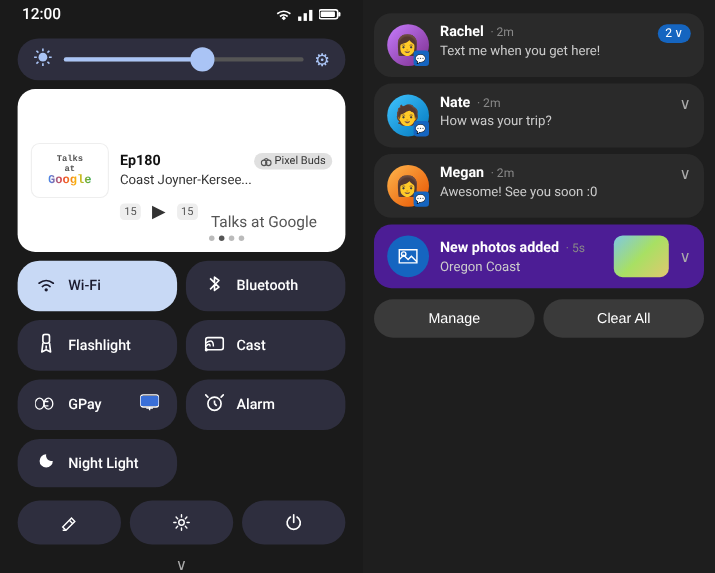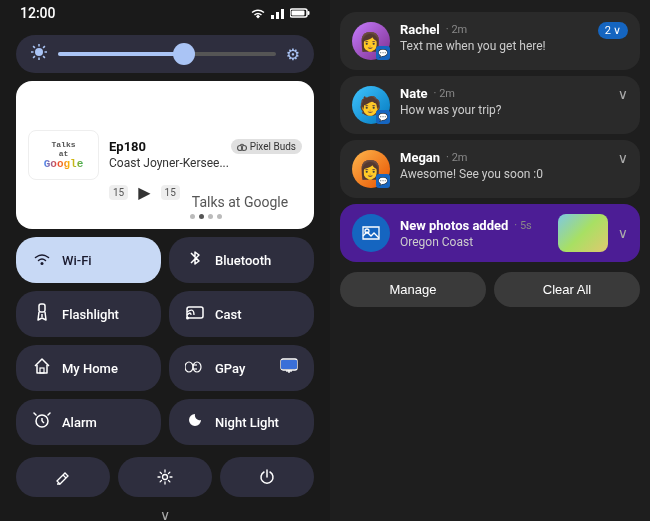--- a/index.html
+++ b/index.html
@@ -510,30 +510,20 @@
         <svg width="18" height="16" viewBox="0 0 18 16" fill="none">
           <rect x="1" y="3" width="16" height="11" rx="2" stroke="white" stroke-width="1.5" fill="none"></rect>
           <path d="M1 11 Q5 7 5 11" stroke="white" stroke-width="1.3" fill="none"></path>
           <path d="M1 8 Q8 3 8 11" stroke="white" stroke-width="1.3" fill="none"></path>
           <circle cx="1.5" cy="14" r="1.5" fill="white"></circle>
         </svg>
       </span>
       <span class="qs-tile-label">Cast</span>
     </div>
 
-    <div class="qs-tile">
-      <span class="qs-tile-icon">
-        <svg width="18" height="18" viewBox="0 0 18 18" fill="none">
-          <path d="M2 9 L9 2 L16 9" stroke="white" stroke-width="1.5" fill="none" stroke-linejoin="round"></path>
-          <path d="M4 8 L4 16 L14 16 L14 8" stroke="white" stroke-width="1.5" fill="none" stroke-linejoin="round"></path>
-          <rect x="7" y="11" width="4" height="5" stroke="white" stroke-width="1.2" fill="none"></rect>
-        </svg>
-      </span>
-      <span class="qs-tile-label">My Home</span>
-    </div>
 
     <div class="qs-tile">
       <span class="qs-tile-icon">
         <svg width="20" height="14" viewBox="0 0 20 14" fill="none">
           <path d="M12 2 C14 2 16 4 16 7 C16 10 14 12 12 12 C10 12 8 10 8 7 C8 4 10 2 12 2Z" fill="none" stroke="white" stroke-width="1.2"></path>
           <path d="M8 7 C8 4 6 2 4 2 C2 2 0 4 0 7 C0 10 2 12 4 12 C6 12 8 10 8 7Z" fill="none" stroke="white" stroke-width="1.2"></path>
           <line x1="8" y1="5" x2="12" y2="5" stroke="white" stroke-width="1.2"></line>
           <line x1="8" y1="9" x2="12" y2="9" stroke="white" stroke-width="1.2"></line>
         </svg>
       </span>

